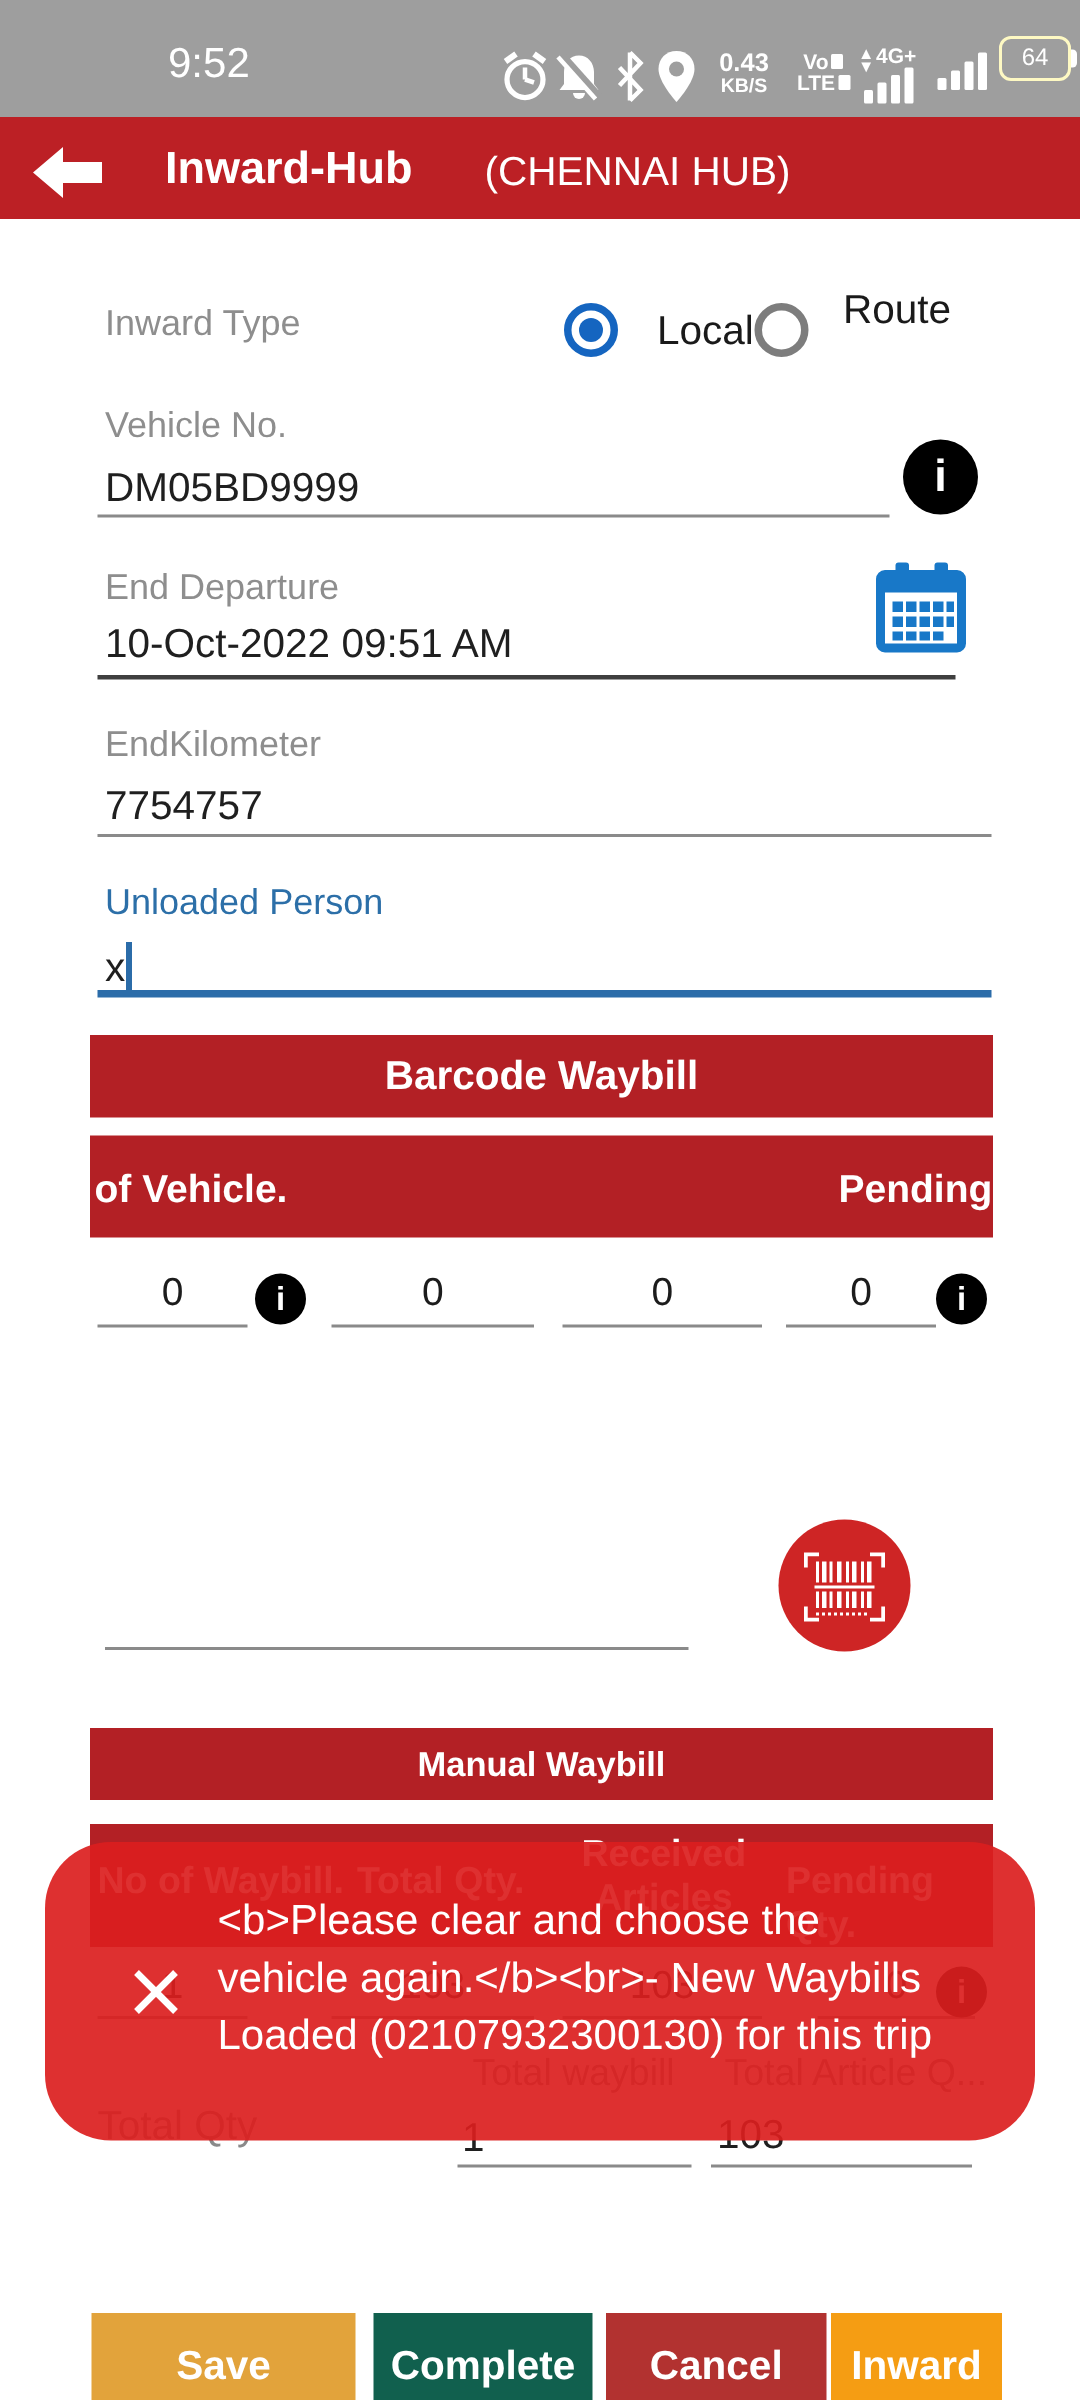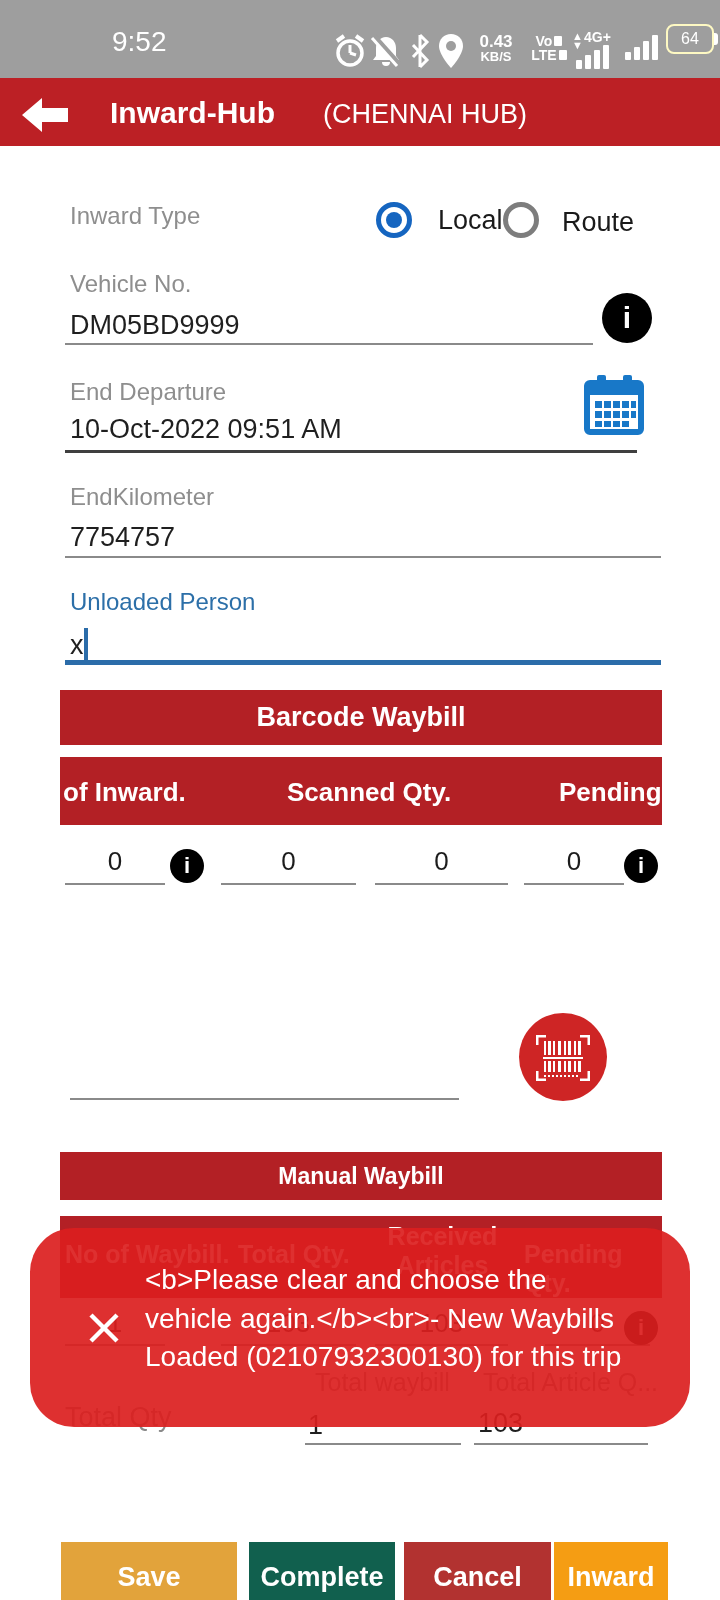--- a/index.html
+++ b/index.html
@@ -111,21 +111,21 @@
       <polygon points="0,17 20,0 20,10 46,10 46,24 20,24 20,34" fill="#fff"></polygon>
     </svg>
   </div>
   <div class="abs app-sub">(CHENNAI HUB)</div>
   <div class="abs app-title">Inward-Hub</div>
 
   <div class="abs lbl" style="left:70px;top:202px">Inward Type</div>
   <div class="abs radio sel" style="left:376px;top:202px"></div>
   <div class="abs optlbl" style="left:426px;top:205px">Local</div>
   <div class="abs radio unsel" style="left:503px;top:202px"></div>
-  <div class="abs optlbl" style="left:550px;top:207px">Route</div>
+  <div class="abs optlbl" style="left:550px;top:191px">Route</div>
 
   <div class="abs lbl" style="left:70px;top:270px">Vehicle No.</div>
   <div class="abs val" style="left:70px;top:310px">DM05BD9999</div>
   <div class="abs uline" style="left:65px;top:343px;width:528px"></div>
   <div class="abs info" style="left:602px;top:293px;width:50px;height:50px;font-size:30px;line-height:50px">i</div>
 
   <div class="abs lbl" style="left:70px;top:378px">End Departure</div>
   <svg class="abs" style="left:583px;top:374px" width="62" height="62" viewBox="0 0 62 62">
     <rect x="14" y="1" width="9" height="14" fill="#1878C8" rx="2"></rect>
     <rect x="40" y="1" width="9" height="14" fill="#1878C8" rx="2"></rect>
@@ -158,22 +158,21 @@
   <div class="abs" style="left:70px;top:588px;font-size:24px;color:#2C6FA8">Unloaded Person</div>
   <div class="abs val" style="left:70px;top:630px">x</div>
   <div class="abs cursor" style="left:84px;top:628px;height:36px"></div>
   <div class="abs" style="left:65px;top:660px;width:596px;height:5px;background:#2B6CA9"></div>
 
   <div class="abs redbar" style="left:60px;top:690px;width:602px;height:55px;display:flex;align-items:center">
     <div class="cap" style="font-size:27px">Barcode Waybill</div>
   </div>
 
   <div class="abs redbar" style="left:60px;top:757px;width:602px;height:68px">
-    <div class="hcol" style="left:3px;top:20px">of Inward.</div>
-    <div class="hcol" style="left:227px;top:20px">Scanned Qty.</div>
+    <div class="hcol" style="left:3px;top:20px">of Vehicle.</div>
     <div class="hcol" style="left:499px;top:20px;white-space:nowrap">Pending Q</div>
   </div>
 
   <div class="abs num" style="left:65px;top:846px;width:100px">0</div>
   <div class="abs uline" style="left:65px;top:883px;width:100px"></div>
   <div class="abs info" style="left:170px;top:849px;width:34px;height:34px;font-size:22px;line-height:34px">i</div>
 
   <div class="abs num" style="left:221px;top:846px;width:135px">0</div>
   <div class="abs uline" style="left:221px;top:883px;width:135px"></div>
 

